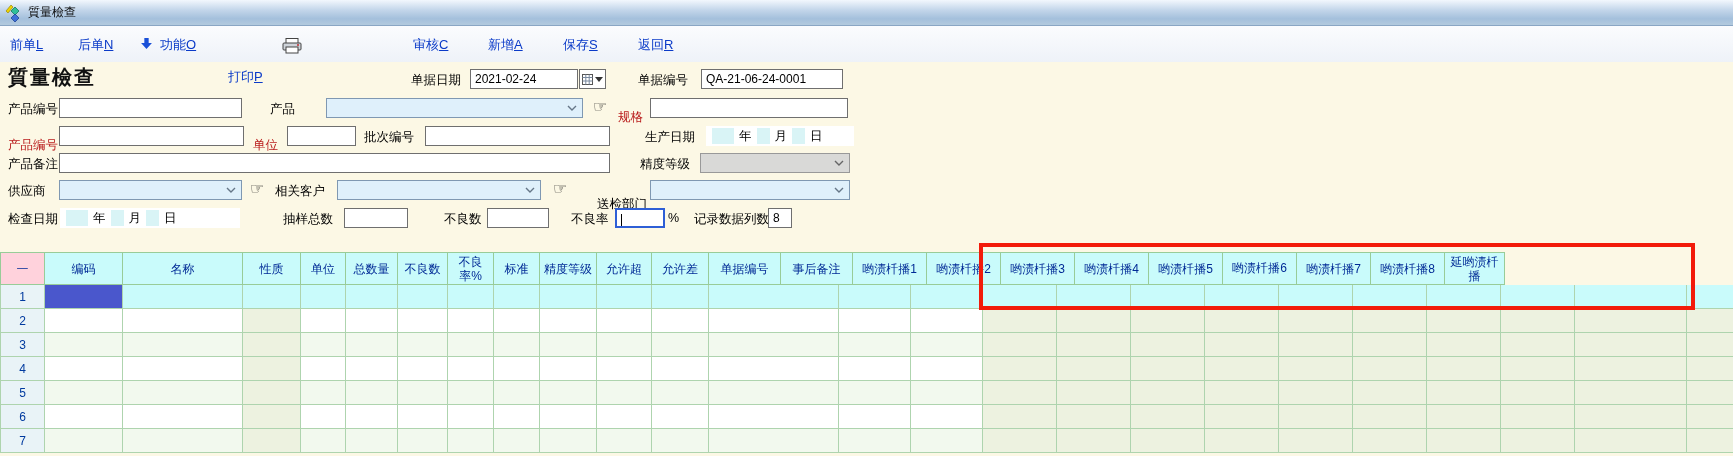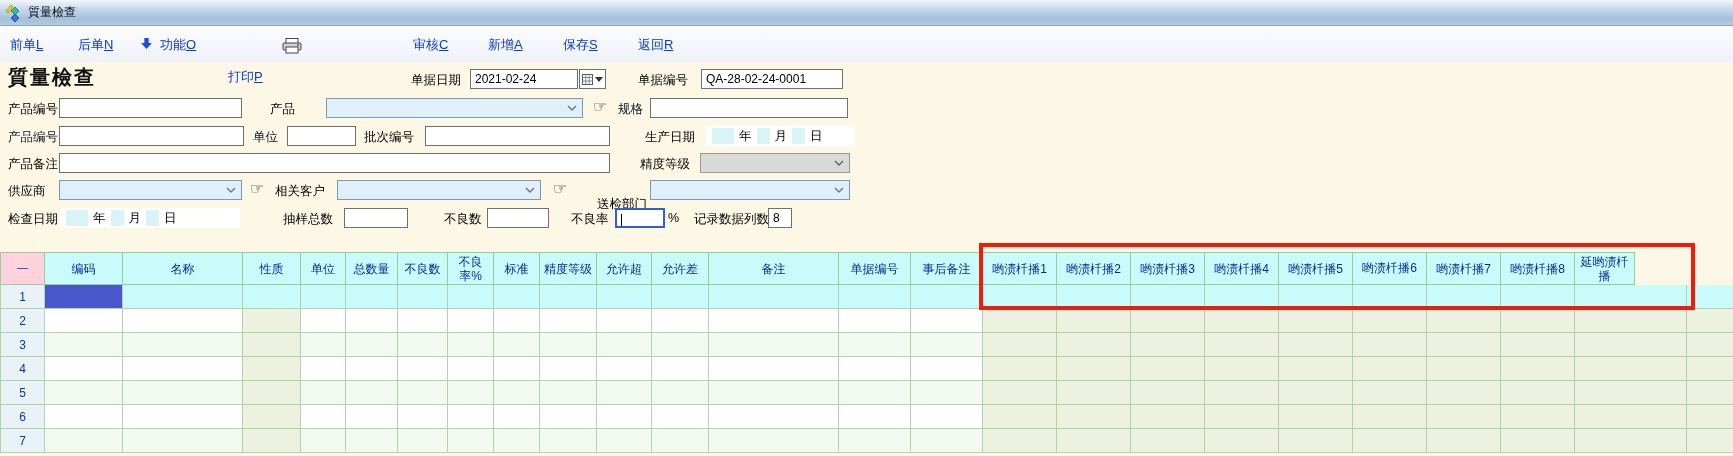--- a/index.html
+++ b/index.html
@@ -12,21 +12,21 @@
   .wtitle{font-size:12px;color:#0a0a0a;}
   
   .toolbar{position:absolute;top:26px;left:0;right:0;height:36px;background:linear-gradient(#fbfcfe,#eef2f8);}
   .tbtn{position:absolute;top:10px;color:#0a3ac8;font-size:13px;cursor:pointer;white-space:nowrap;}
   .tbtn u{text-decoration:underline;}
   .ticon{position:absolute;top:11px;}
   
   .heading{position:absolute;left:8px;top:64px;font-family:"Liberation Serif","DejaVu Serif",serif;
            font-size:20px;font-weight:bold;letter-spacing:2px;color:#111;}
   .flabel{position:absolute;font-size:12.5px;color:#000;white-space:nowrap;}
-  .flabel.olive{color:#0f172a;}
+  .flabel.olive{color:#b91c1c;margin-top:8px;}
   .tinput{position:absolute;height:20px;background:#fff;border:1px solid #6f6f6f;box-sizing:border-box;
           font-size:12px;padding:2px 4px;overflow:hidden;white-space:nowrap;}
   .focusin{border:2px solid #2e5fd6;}
   .cursorbar{display:inline-block;width:1px;height:12px;background:#000;vertical-align:middle;}
   .dropdown{position:absolute;height:20px;background:#dff0fb;border:1px solid #7f98b2;box-sizing:border-box;
             display:flex;align-items:center;justify-content:flex-end;padding-right:5px;}
   .dropdown.gray{background:#d9d9d7;border-color:#999;}
   .calbtn{position:absolute;height:20px;width:27px;background:#fff;border:1px solid #6f6f6f;box-sizing:border-box;
           display:flex;align-items:center;justify-content:center;gap:2px;cursor:pointer;}
   .tri{width:0;height:0;border-left:4px solid transparent;border-right:4px solid transparent;border-top:5px solid #333;}
@@ -102,21 +102,21 @@
   <span class="flabel" style="left:411px;top:72px;">单据日期</span>
   <div class="tinput" style="left:470px;top:69px;width:108px;"><span>2021-02-24</span></div>
   <span class="calbtn" style="left:579px;top:69px;">
     <svg width="11" height="11" viewBox="0 0 11 11">
         <rect x="0.5" y="0.5" width="10" height="10" fill="#fff" stroke="#555"></rect>
         <path d="M0.5 3.5h10M3.8 0.5v10M7.2 0.5v10M0.5 7h10" stroke="#7a8aa0" stroke-width="1" fill="none"></path>
       </svg>
     <span class="tri"></span>
   </span>
   <span class="flabel" style="left:638px;top:72px;">单据编号</span>
-  <div class="tinput" style="left:701px;top:69px;width:142px;"><span>QA-28-02-24-0001</span></div>
+  <div class="tinput" style="left:701px;top:69px;width:142px;"><span>QA-21-06-24-0001</span></div>
 
   <span class="flabel" style="left:8px;top:101px;">产品编号</span>
   <div class="tinput" style="left:59px;top:98px;width:183px;"><span></span></div>
   <span class="flabel" style="left:270px;top:101px;">产品</span>
   <div class="dropdown" style="left:326px;top:98px;width:257px;">
     <svg class="chev" width="10" height="6" viewBox="0 0 10 6">
         <polyline points="1,1 5,5 9,1" fill="none" stroke="#667788" stroke-width="1.4"></polyline>
       </svg>
   </div>
   <span class="hand" style="left:593px;top:99px;">☞</span>
@@ -195,21 +195,20 @@
         <div class="hcell" style="width: 120px;">名称</div>
         <div class="hcell" style="width: 58px;">性质</div>
         <div class="hcell" style="width: 45px;">单位</div>
         <div class="hcell" style="width: 52px;">总数量</div>
         <div class="hcell" style="width: 50px;">不良数</div>
         <div class="hcell" style="width: 46px;">不良率%</div>
         <div class="hcell" style="width: 46px;">标准</div>
         <div class="hcell" style="width: 57px;">精度等级</div>
         <div class="hcell" style="width: 55px;">允许超</div>
         <div class="hcell" style="width: 57px;">允许差</div>
-        <div class="hcell" style="width: 130px;">备注</div>
         <div class="hcell" style="width: 72px;">单据编号</div>
         <div class="hcell" style="width: 72px;">事后备注</div>
         <div class="hcell" style="width: 74px;">哟渍杄播1</div>
         <div class="hcell" style="width: 74px;">哟渍杄播2</div>
         <div class="hcell" style="width: 74px;">哟渍杄播3</div>
         <div class="hcell" style="width: 74px;">哟渍杄播4</div>
         <div class="hcell" style="width: 74px;">哟渍杄播5</div>
         <div class="hcell" style="width: 74px; font-family: Liberation Mono, monospace;">哟渍杄播6</div>
         <div class="hcell" style="width: 74px;">哟渍杄播7</div>
         <div class="hcell" style="width: 74px;">哟渍杄播8</div>

